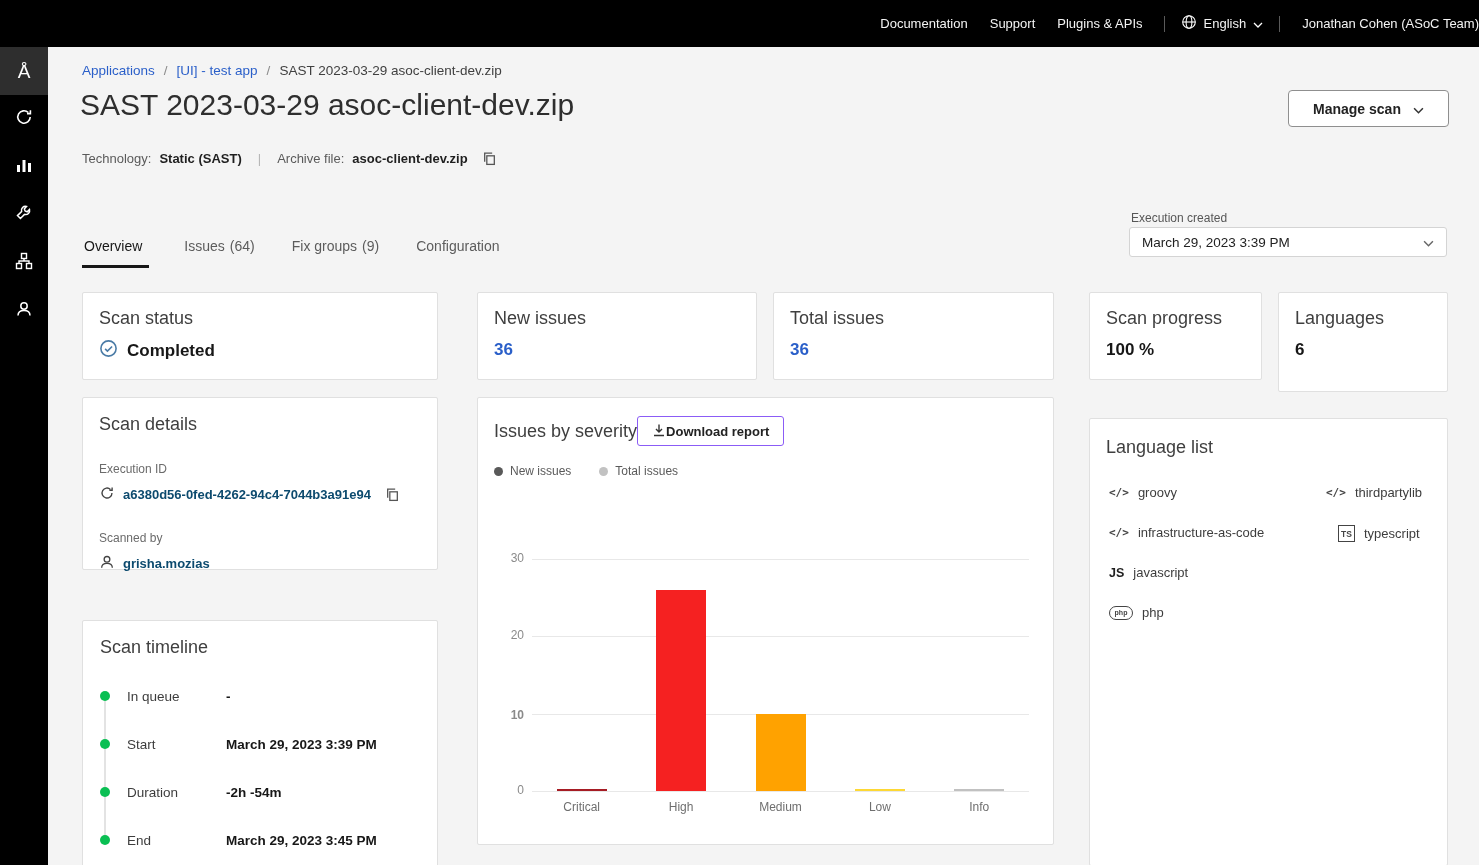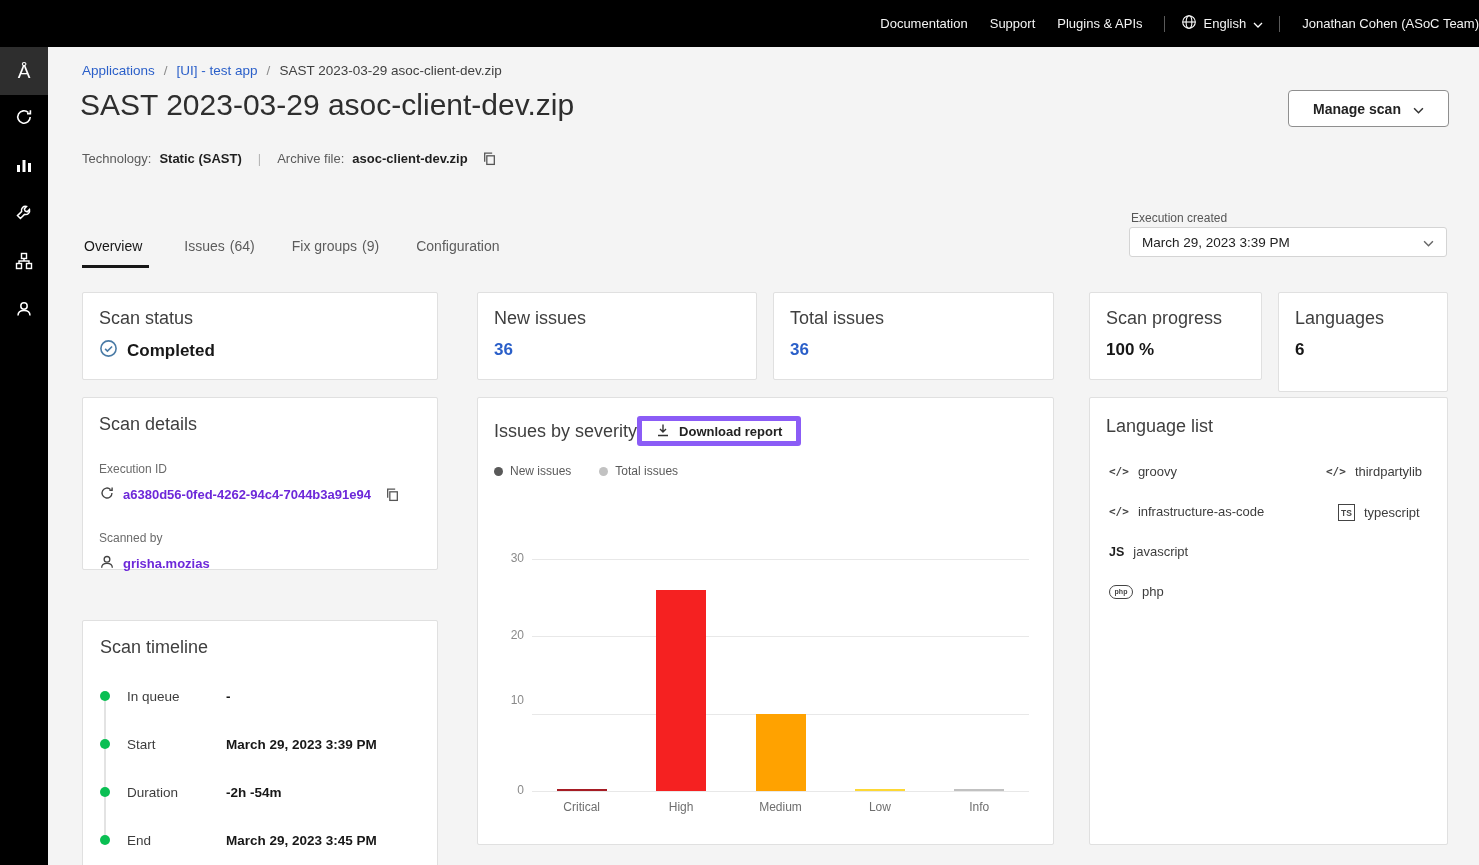--- a/index.html
+++ b/index.html
@@ -52,34 +52,34 @@
   .card-title { font-size:18px; color:#3f3f3f; font-weight:400; }
   .sum-card { padding:15px 16px; }
   .sum-value { display:block; margin-top:11px; font-size:17px; font-weight:700; color:#171717; }
   .sum-value.blue { color:var(--accent-blue,#2a5fc9); }
   .status-row { display:flex; align-items:center; gap:9px; margin-top:10px; }
   .status-row .sum-value { margin-top:0; }
 
   
   .details-card { padding:16px; }
   .small-label { font-size:12px; color:#6b6b6b; margin-top:27px; }
-  .details-row { display:flex; align-items:center; gap:8px; margin-top:9px; font-size:13px; font-weight:700; color:#6d28d9; }
+  .details-row { display:flex; align-items:center; gap:8px; margin-top:9px; font-size:13px; font-weight:700; color:#0c4a6e; }
 
   
   .tl-card { padding:16px 16px 16px 17px; }
   .tl-wrap { position:relative; margin-top:14px; }
   .tl-line { position:absolute; left:4px; top:24px; width:2px; height:144px; background:#e3e3e3; }
   .tl-row { position:relative; display:flex; align-items:center; height:48px; }
   .tl-dot { width:10px; height:10px; border-radius:50%; background:var(--success-green,#0abf53); margin-right:17px; flex:none; }
   .tl-label { width:99px; font-size:13.5px; color:#3d3d3d; }
   .tl-value { font-size:13.5px; font-weight:700; color:#171717; }
 
   
   .sev-head { display:flex; align-items:center; padding:18px 16px 0; }
-  .dl-btn { display:flex; align-items:center; gap:9px; border:5px solid #8b5cf6; background:#fff; border-radius:3px;
+  .dl-btn { display:flex; align-items:center; border:1px solid #8b5cf6; background:#fff; border-radius:3px;
             height:30px; padding:0 14px; font-size:13px; font-weight:600; color:#222; cursor:pointer; font-family:inherit; }
   .legend { display:flex; gap:28px; margin:18px 0 0 16px; }
   .legend-item { display:flex; align-items:center; gap:7px; font-size:12px; color:#5a5a5a; cursor:pointer; }
   .legend-dot { width:9px; height:9px; border-radius:50%; background:#999; }
   .chart { position:absolute; left:0; top:0; width:577px; height:448px; }
   .gridline { position:absolute; left:54px; width:497px; height:1px; background:#e8e8e8; }
   .ytick { position:absolute; left:10px; width:36px; text-align:right; font-size:12px; color:#8a8a8a; }
   .bar { position:absolute; bottom:55px; width:50px; }
   .xtick { position:absolute; top:402px; text-align:center; font-size:12px; color:#6f6f6f; }
 
@@ -314,21 +314,21 @@
       </div>
       <div class="legend-item">
         <span class="legend-dot" style="background: rgb(194, 194, 194);"></span>
         <span>Total issues</span>
       </div>
     </div>
     <div class="chart" id="chart">
         <div class="gridline" style="top: 393px;"></div>
         <div class="ytick" style="top: 385px;">0</div>
         <div class="gridline" style="top: 315.667px;"></div>
-        <div class="ytick" style="top: 295px;">10</div>
+        <div class="ytick" style="top: 310px; font-weight: bold;">10</div>
         <div class="gridline" style="top: 238.333px;"></div>
         <div class="ytick" style="top: 230.333px;">20</div>
         <div class="gridline" style="top: 161px;"></div>
         <div class="ytick" style="top: 153px;">30</div>
         <div class="bar" style="left: 78.7px; height: 2.5px; background: rgb(166, 28, 36);"></div>
         <div class="xtick" style="left: 54px; width: 99.4px;">Critical</div>
         <div class="bar" style="left: 178.1px; height: 201.067px; background: rgb(245, 33, 33);"></div>
         <div class="xtick" style="left: 153.4px; width: 99.4px;">High</div>
         <div class="bar" style="left: 277.5px; height: 77.3333px; background: rgb(255, 162, 0);"></div>
         <div class="xtick" style="left: 252.8px; width: 99.4px;">Medium</div>
@@ -359,21 +359,21 @@
         <span class="tl-value">-2h -54m</span>
       </div>
       <div class="tl-row">
         <span class="tl-dot"></span>
         <span class="tl-label">End</span>
         <span class="tl-value">March 29, 2023 3:45 PM</span>
       </div>
     </div>
   </section>
 
-  <section class="card lang-card" style="left:1089px;top:397px;width:359px;height:448px;">
+  <section class="card lang-card" style="left:1089px;top:418px;width:359px;height:448px;">
     <div class="card-title">Language list</div>
     <div class="lang-item" style="left:19px;top:66px;">
       <span class="code-ico">&lt;/&gt;</span>
       <span>groovy</span>
     </div>
     <div class="lang-item" style="left:236px;top:66px;">
       <span class="code-ico">&lt;/&gt;</span>
       <span>thirdpartylib</span>
     </div>
     <div class="lang-item" style="left:19px;top:106px;">

